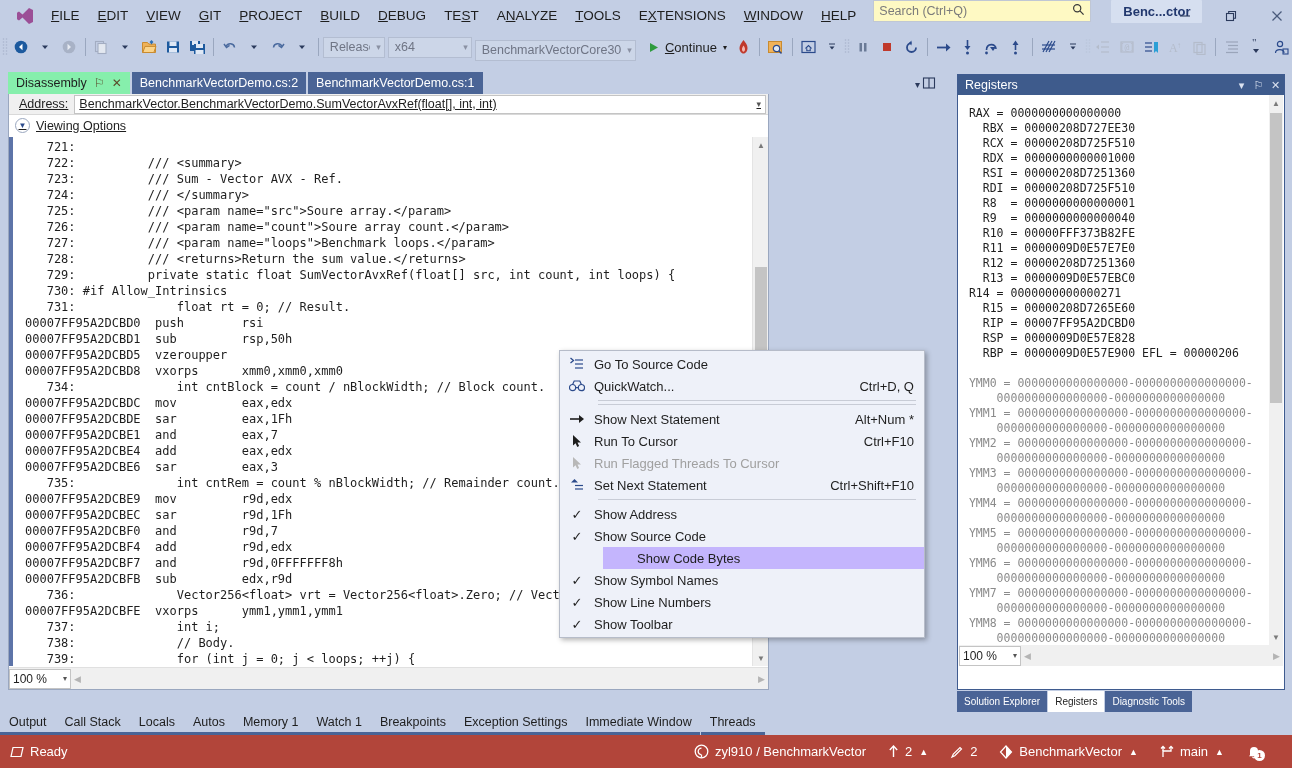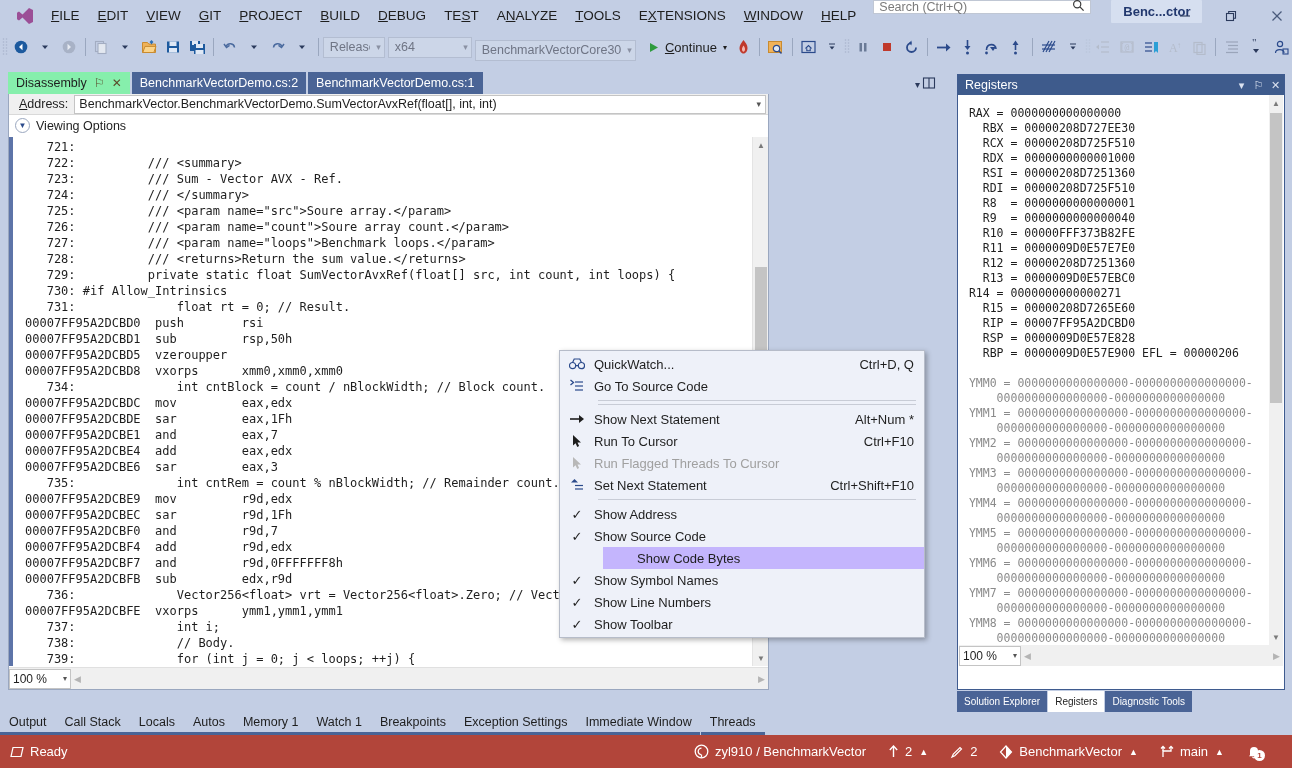--- a/index.html
+++ b/index.html
@@ -19,21 +19,21 @@
     background:#c3cee4; display:flex; align-items:flex-start;
   }
   .vs-logo { width:34px; height:32px; display:flex; align-items:center; justify-content:center; }
   .menu { display:flex; align-items:center; height:32px; }
   .menu-item {
     padding:0 9px; height:32px; line-height:32px; font-size:13.5px;
     color:#1e1e1e; white-space:nowrap; cursor:default;
   }
   .menu-item u { text-decoration:underline; }
   .search-box {
-    margin-left:8px; width:218px; height:14px; background:#ffffff;
+    margin-left:8px; width:218px; height:22px; background:#fef9c3;
     border:1px solid #c0c7d4; display:flex; align-items:center;
     padding:0 5px; position:relative;
   }
   .search-box .ph { font-size:12.5px; color:#7b7b7b; flex:1; }
   .win-title {
     margin-left:20px; font-size:13px; font-weight:bold; color:#22386e;
     background:#d6dff0; padding:4px 12px; border-radius:1px;
   }
   .win-btns { position:absolute; right:0; top:0; display:flex; height:32px; }
   .win-btn { width:46px; height:32px; display:flex; align-items:center; justify-content:center; }
@@ -66,21 +66,21 @@
     height:22px; display:flex; align-items:center; padding:0 8px;
     font-size:12.5px; white-space:nowrap;
   }
   .tab.active { background:#86efac; color:#1e1e1e; }
   .tab.inactive { background:#4a6496; color:#ffffff; margin-left:2px; }
   .tab .pin, .tab .x { margin-left:7px; font-size:12px; color:#5a4a2a; }
 
   
   .pane-disasm {
     position:absolute; left:8px; top:94px; width:761px; height:596px;
-    background:#ffffff; border:1px solid #9aa7bf; border-top:none;
+    background:#ffffff; border:1px solid #9aa7bf; border-top:none;text-decoration:underline;
   }
   .addr-row {
     height:21px; background:#f0f0f0; display:flex; align-items:center;
     padding-left:10px; border-bottom:1px solid #d9d9d9;
   }
   .addr-label { font-size:12.5px; margin-right:6px; }
   .addr-input {
     flex:1; height:19px; background:#fff; border:1px solid #c4c4c4;
     display:flex; align-items:center; padding:0 4px; font-size:12.5px;
     margin-right:2px;
@@ -632,41 +632,41 @@
       <div class="hscroll">
         <span>◀</span>
         <span>▶</span>
       </div>
     </div>
   </div>
 
   <div class="ctxmenu" id="ctxmenu">
       <div class="ctx-item">
         <span class="ctx-ico">
-          <svg width="16" height="12" viewBox="0 0 16 12">
-            <circle cx="3.6" cy="7.6" r="3.1" fill="none" stroke="#2b4a8b" stroke-width="1.2"></circle>
-            <circle cx="12.4" cy="7.6" r="3.1" fill="none" stroke="#2b4a8b" stroke-width="1.2"></circle>
-            <path d="M3.6 4.5 L5.2 1 L10.8 1 L12.4 4.5 M6.6 7.6 h2.8" fill="none" stroke="#2b4a8b" stroke-width="1.2"></path>
-          </svg>
-        </span>
-        <span class="ctx-label">QuickWatch...</span>
-        <span class="ctx-key">Ctrl+D, Q</span>
-      </div>
-      <div class="ctx-item">
-        <span class="ctx-ico">
           <svg width="14" height="14" viewBox="0 0 14 14">
             <g stroke="#2b4a8b" stroke-width="1.2">
               <line x1="5" y1="3" x2="13" y2="3"></line>
               <line x1="5" y1="7" x2="13" y2="7"></line>
               <line x1="5" y1="11" x2="13" y2="11"></line>
             </g>
             <path d="M0.5 1 L3.5 3.5 L0.5 6" fill="none" stroke="#2b4a8b" stroke-width="1.3"></path>
           </svg>
         </span>
         <span class="ctx-label">Go To Source Code</span>
+      </div>
+      <div class="ctx-item">
+        <span class="ctx-ico">
+          <svg width="16" height="12" viewBox="0 0 16 12">
+            <circle cx="3.6" cy="7.6" r="3.1" fill="none" stroke="#2b4a8b" stroke-width="1.2"></circle>
+            <circle cx="12.4" cy="7.6" r="3.1" fill="none" stroke="#2b4a8b" stroke-width="1.2"></circle>
+            <path d="M3.6 4.5 L5.2 1 L10.8 1 L12.4 4.5 M6.6 7.6 h2.8" fill="none" stroke="#2b4a8b" stroke-width="1.2"></path>
+          </svg>
+        </span>
+        <span class="ctx-label">QuickWatch...</span>
+        <span class="ctx-key">Ctrl+D, Q</span>
       </div>
       <div class="ctx-sep"></div>
       <div class="ctx-sep"></div>
       <div class="ctx-item">
         <span class="ctx-ico">
           <svg width="16" height="12" viewBox="0 0 16 12">
             <line x1="1" y1="6" x2="11.5" y2="6" stroke="#1e1e1e" stroke-width="1.6"></line>
             <path d="M10 2 L15 6 L10 10 Z" fill="#1e1e1e"></path>
           </svg>
         </span>

